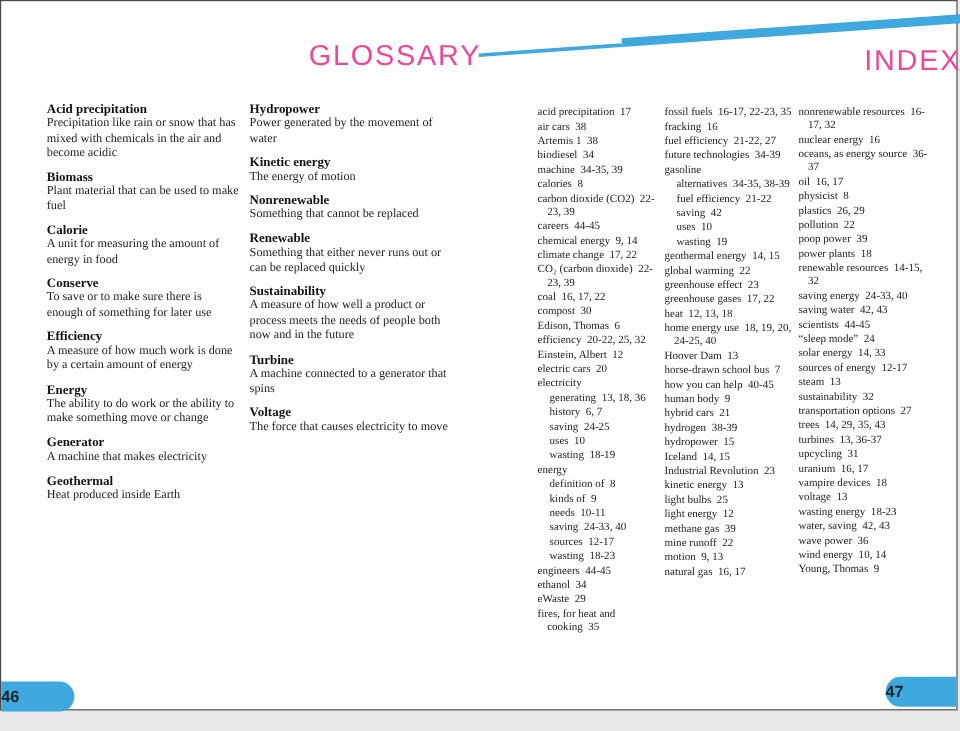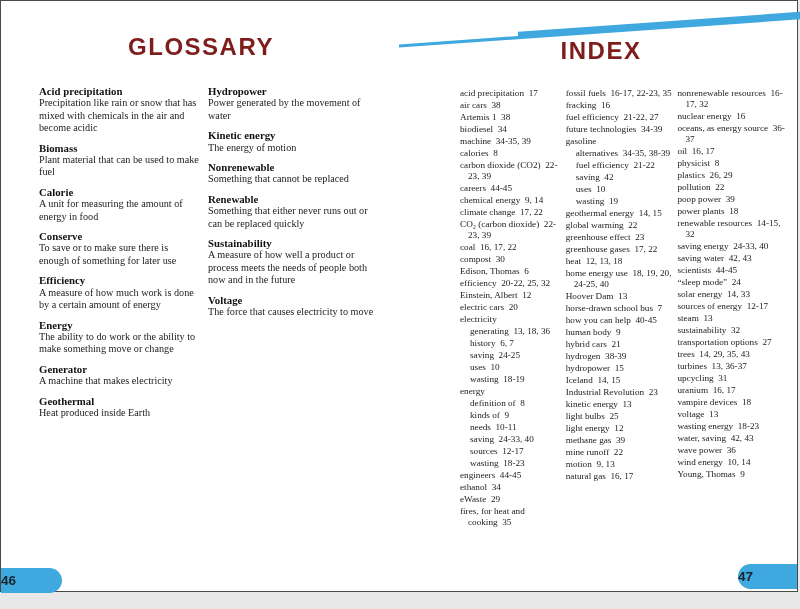--- a/index.html
+++ b/index.html
@@ -2,31 +2,31 @@
 <html style="--accent: #3fa9df;"><head>
 <meta charset="utf-8">
 <style>
   html,body{margin:0;padding:0;background:#dcdcdc;}
   .stage{position:relative;width:800px;height:609px;overflow:hidden;background:#e8e8e8;
          font-family:"Liberation Serif", serif;color:#1e1e1e;}
   .page-area{position:absolute;left:0;top:0;width:798px;height:592px;background:#ffffff;
              border:1.5px solid #4a4a4a;box-sizing:border-box;}
   .bottom-band{position:absolute;left:0;top:593px;width:800px;height:16px;background:#e8e8e8;}
   .stripe{position:absolute;left:0;top:0;width:800px;height:60px;color:var(--accent,#3fa9df);}
-  .title{position:absolute;margin:0;font-family:"Liberation Sans", sans-serif;font-weight:bold;
-         font-size:24px;letter-spacing:1.5px;color:#7f1d1d;text-align:center;width:400px;}
+  .title{position:absolute;margin:0;font-family:"Liberation Sans", sans-serif;font-weight:normal;
+         font-size:24px;letter-spacing:1.5px;color:#ec4899;text-align:right;width:400px;}
   .title-left{left:0;top:32px;}
   .title-right{left:400px;top:36px;}
   .glossary{position:absolute;left:38px;top:84px;width:336px;display:flex;gap:8px;}
   .g-col{width:162px;}
   .g-col:last-child{width:168px;}
   .g-entry{margin-bottom:7px;font-size:10.2px;line-height:12.4px;}
   .g-term{font-weight:bold;font-size:10.8px;color:#111;}
   .g-def{color:#222;}
-  .index{position:absolute;left:447px;top:87px;width:330px;display:flex;gap:5px;margin-left:12px;}
+  .index{position:absolute;left:447px;top:87px;width:330px;display:flex;gap:5px;}
   .i-col{width:102px;}
   .i-col.c2{width:108px;}
   .i-col.c3{width:114px;}
   .i-entry{font-size:9.2px;line-height:11px;margin-bottom:1px;padding-left:8px;text-indent:-8px;color:#222;}
   .i-entry.sub{margin-left:10px;padding-left:8px;text-indent:-8px;}
   .i-pages{white-space:normal;}
   .badge{position:absolute;height:25px;background:var(--accent,#3fa9df);display:flex;
          align-items:center;justify-content:flex-start;font-family:"Liberation Sans", sans-serif;
          font-size:13.5px;font-weight:bold;color:#16242c;z-index:3;}
   .badge-left{left:0;top:567px;width:61px;border-radius:0 13px 13px 0;}
@@ -94,20 +94,24 @@
             <div class="g-term">Nonrenewable</div>
             <div class="g-def">Something that cannot be replaced</div>
           </div>
           <div class="g-entry">
             <div class="g-term">Renewable</div>
             <div class="g-def">Something that either never runs out or can be replaced quickly</div>
           </div>
           <div class="g-entry">
             <div class="g-term">Sustainability</div>
             <div class="g-def">A measure of how well a product or process meets the needs of people both now and in the future</div>
+          </div>
+          <div class="g-entry">
+            <div class="g-term">Turbine</div>
+            <div class="g-def">A machine connected to a generator that spins</div>
           </div>
           <div class="g-entry">
             <div class="g-term">Voltage</div>
             <div class="g-def">The force that causes electricity to move</div>
           </div>
         </div>
     </div>
 
     <div class="index">
       <div class="i-col c1">

